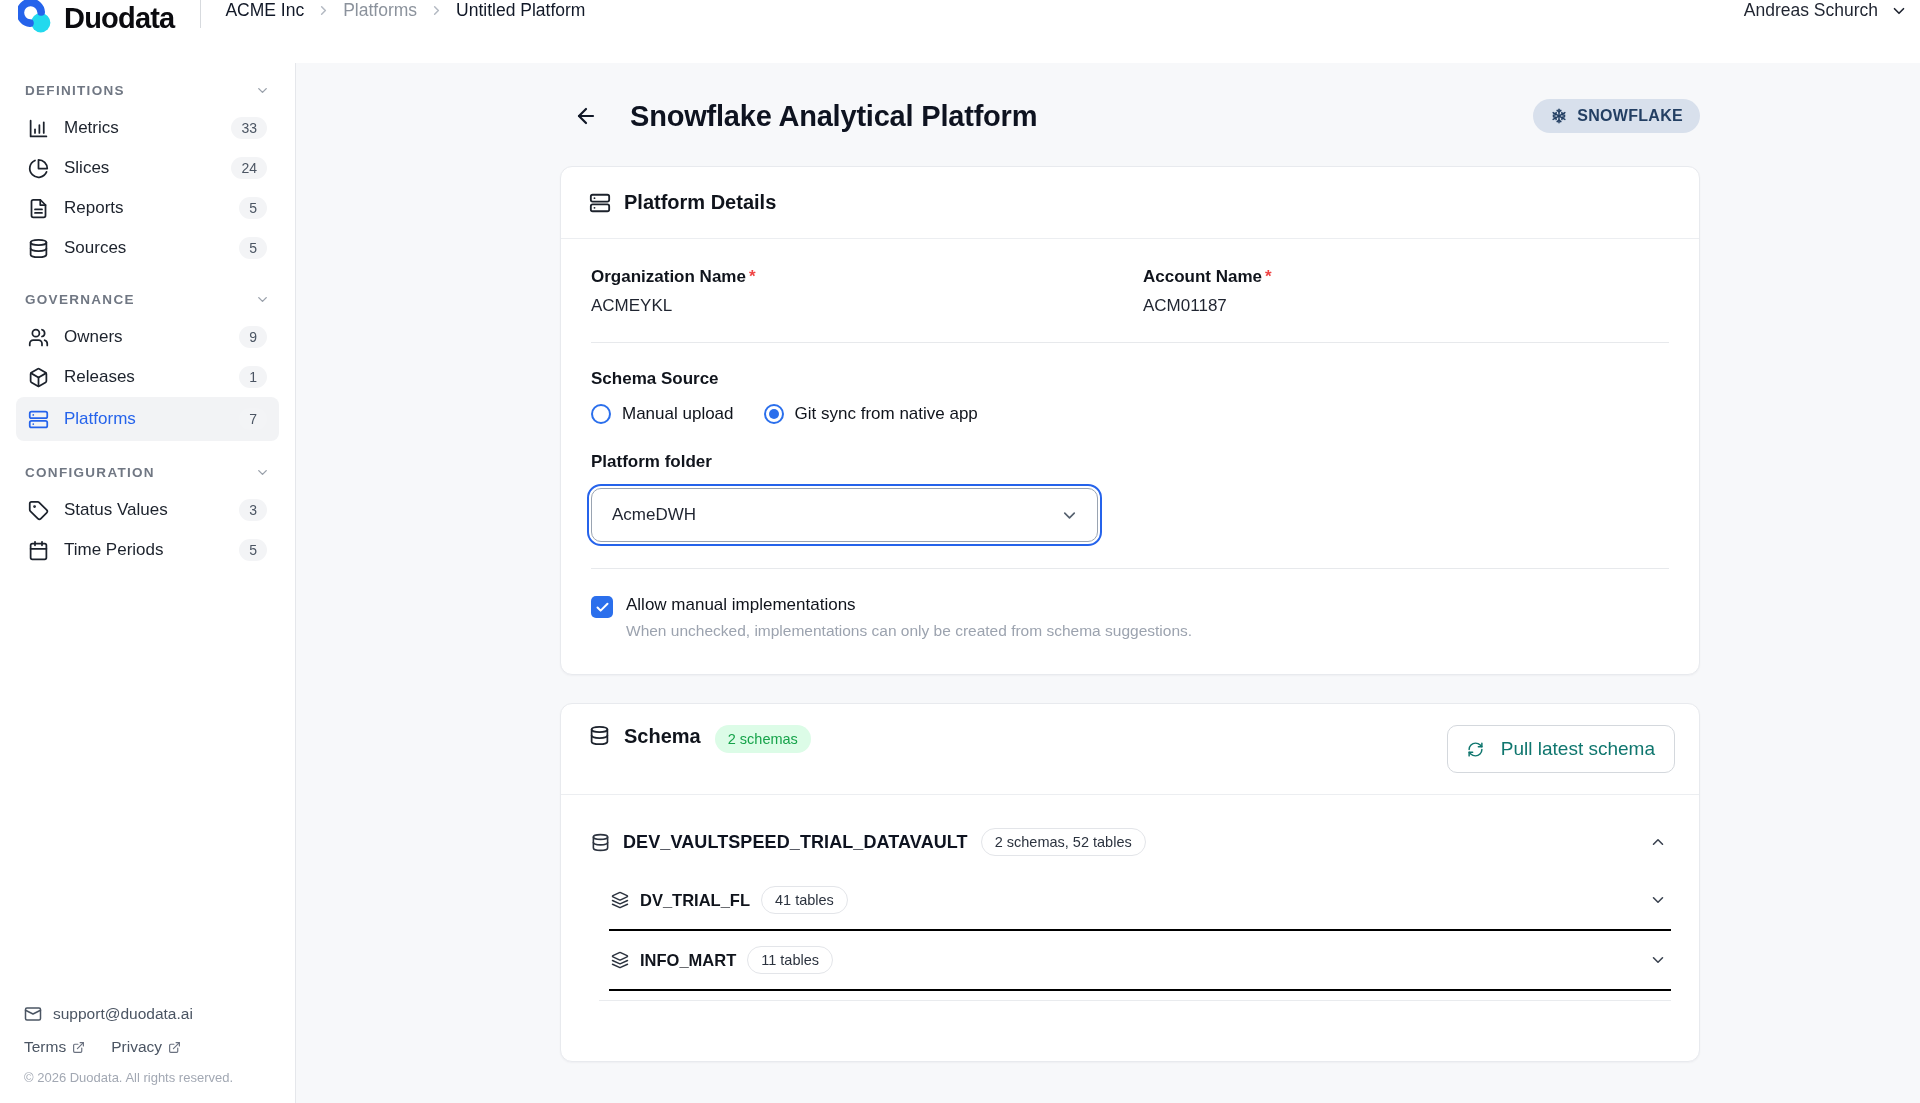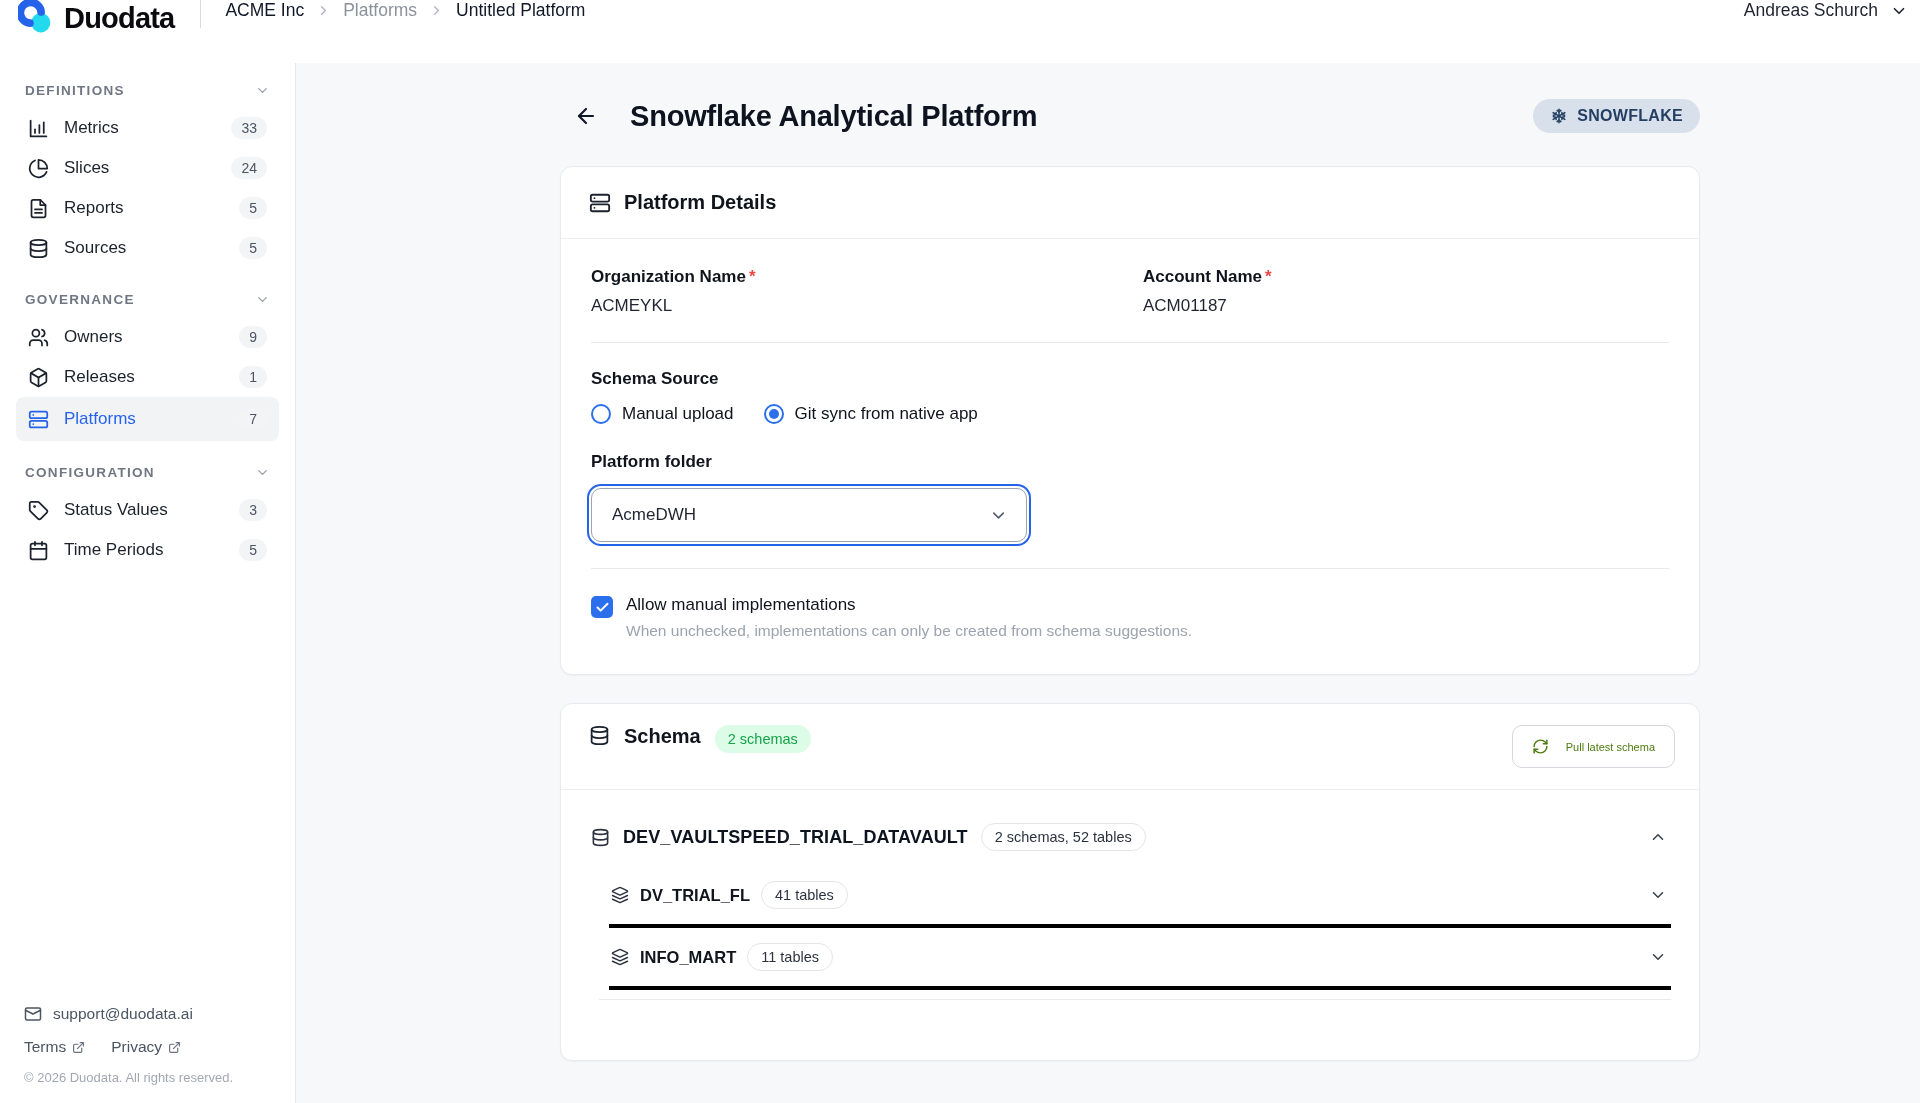--- a/index.html
+++ b/index.html
@@ -63,44 +63,44 @@
   .f-value { font-size:17px; color:#1f2430; margin-top:9px; }
   .hr { border:none; border-top:1px solid #e7e9ec; margin:26px 0; }
 
   .radio-row { display:flex; align-items:center; gap:30px; margin-top:15px; }
   .radio { display:flex; align-items:center; gap:11px; font-size:17px; color:#10141c; cursor:pointer; }
   .r-circle { width:20px; height:20px; border:2px solid #2b6fec; border-radius:50%; background:#fff;
     display:flex; align-items:center; justify-content:center; }
   .r-circle.checked::after { content:""; width:10px; height:10px; border-radius:50%; background:#2b6fec; }
 
   .folder-label { font-size:17px; font-weight:600; color:#10141c; margin-top:28px; }
-  .select { margin-top:16px; width:436px; height:54px; border:1px solid #9aa4b2; border-radius:10px;
+  .select { margin-top:16px; width:507px; height:54px; border:1px solid #9aa4b2; border-radius:10px;
     outline:2.5px solid #2563eb; outline-offset:2px; display:flex; align-items:center; justify-content:space-between;
     padding:0 18px 0 20px; font-size:17px; color:#1f2430; background:#fff; cursor:pointer; }
   .select .chev { color:#55606e; display:flex; }
 
   .chk-row { display:flex; align-items:flex-start; gap:13px; margin-top:10px; }
   .checkbox { width:22px; height:22px; border-radius:5px; background:#2b6fec; display:flex; align-items:center;
     justify-content:center; margin-top:1px; cursor:pointer; flex:none; }
   .chk-label { font-size:17px; color:#10141c; font-weight:500; cursor:pointer; }
   .chk-help { font-size:15.5px; color:#9ca3af; margin-top:7px; }
 
   
   .schema-head { display:flex; align-items:flex-start; gap:14px; padding:21px 24px 21px 28px; border-bottom:1px solid #eceef1; }
   .green-pill { background:#dcfce7; color:#16a34a; font-size:14.5px; font-weight:500; border-radius:999px; padding:6px 13px; }
   .pull-btn { margin-left:auto; display:flex; align-items:center; gap:17px; border:1px solid #d4d8dd; background:#fff;
-    border-radius:10px; padding:12px 19px; font-size:11px; font-weight:500; color:#4d7c0f; cursor:pointer; }
+    border-radius:10px; padding:12px 19px; font-size:19px; font-weight:500; color:#0f766e; cursor:pointer; }
 
   .schema-body { padding:16px 28px 30px; }
   .db-row { display:flex; align-items:center; gap:13px; padding:17px 4px 15px 2px; cursor:pointer; }
   .db-name { font-size:18px; font-weight:700; color:#0e1320; letter-spacing:0.1px; }
   .meta-pill { border:1px solid #e3e5e9; border-radius:999px; padding:5px 13px; font-size:14.5px; color:#2c333f; }
   .row-chev { margin-left:auto; color:#3a4250; display:flex; }
   .db-children { margin-left:20px; }
-  .child-row { display:flex; align-items:center; gap:11px; padding:15px 4px 15px 2px; border-bottom:4px solid #000000; cursor:pointer; }
+  .child-row { display:flex; align-items:center; gap:11px; padding:15px 4px 15px 2px; border-bottom:2px solid #000000; cursor:pointer; }
   .child-name { font-size:16.5px; font-weight:600; color:#10141c; }
   .db-endline { border:none; border-top:1px solid #e9ebee; margin:9px 0 0 10px; }
   .schema-bottom-pad { height:30px; }
 
   svg { display:block; }
 </style>
 </head>
 <body>
 
 <header class="topbar">

